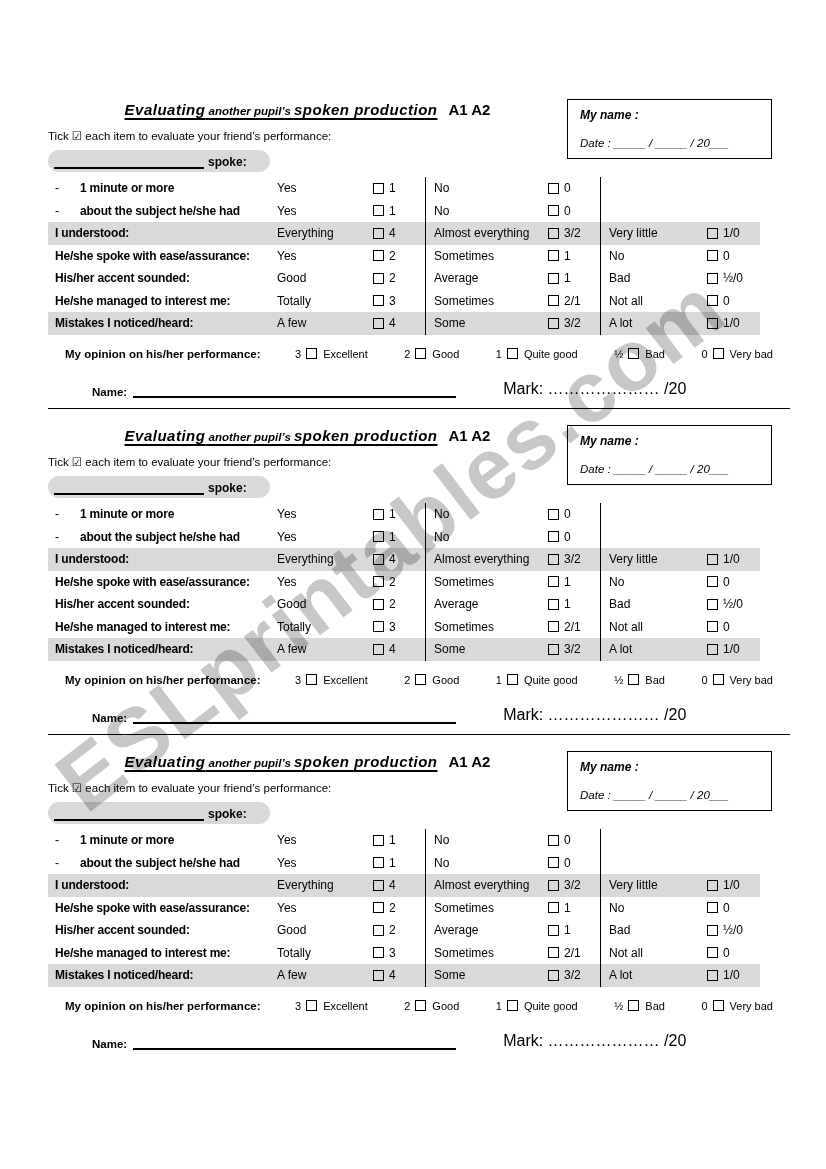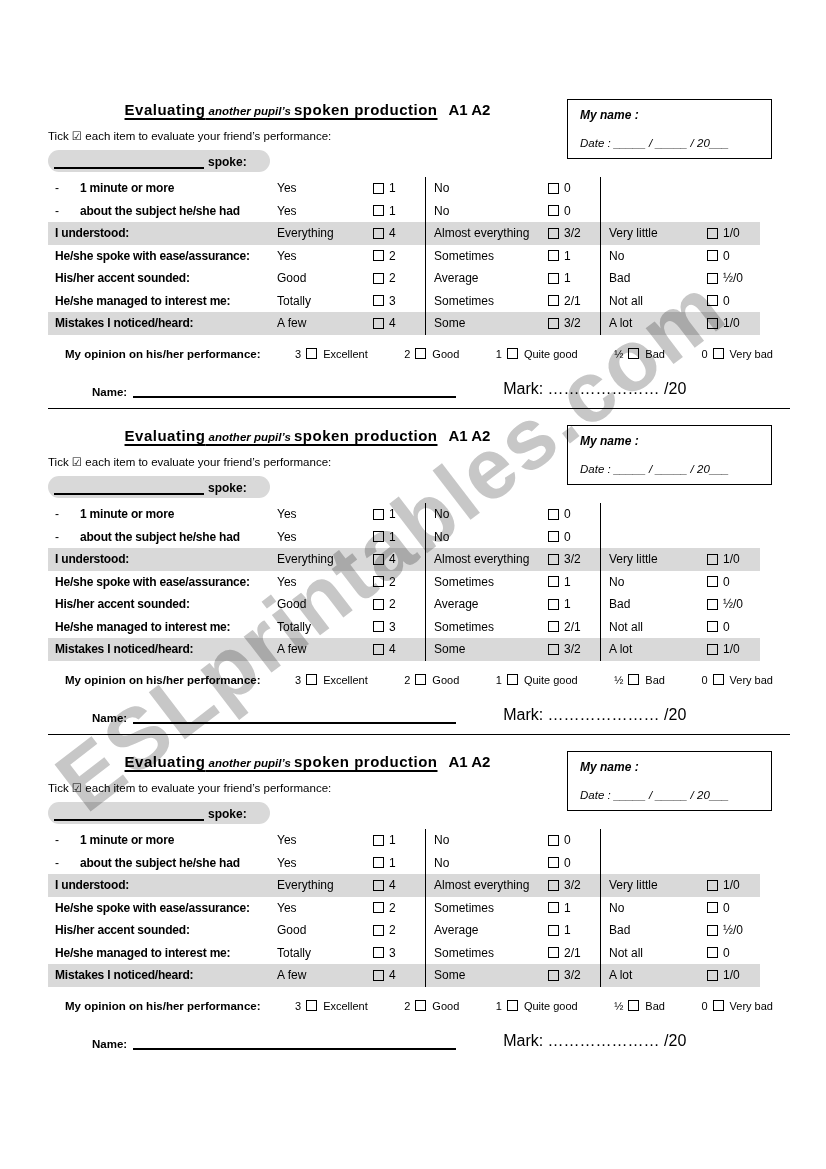--- a/index.html
+++ b/index.html
@@ -11,21 +11,21 @@
   
   #watermark { position:absolute; left:68px; top:742px; z-index:10;
     transform:rotate(-37.5deg); transform-origin:0 50%;
     font-size:86px; font-weight:bold; letter-spacing:2px; white-space:nowrap;
     color:#c7c7c7; mix-blend-mode:multiply; pointer-events:none; }
 
   .section { position:relative; width:742px; height:326px; padding-top:6px; }
 
   .title-row { width:519px; text-align:center; }
   .t-underline { text-decoration:underline; text-decoration-thickness:1.5px; text-underline-offset:3px; }
-  .t-big   { font-size:15px; font-weight:bold; letter-spacing:.5px; }
+  .t-big   { font-size:15px; font-weight:bold; font-style:italic; letter-spacing:.5px; }
   .t-small { font-size:11.5px; font-weight:bold; font-style:italic; }
   .t-level { font-size:15px; font-weight:bold; margin-left:11px; }
 
   .instruction { margin-top:10px; font-size:11.5px; }
 
   .myname-box { position:absolute; left:519px; top:4px; width:205px; height:60px;
     border:1.5px solid #000; padding:8px 10px 9px 12px;
     display:flex; flex-direction:column; justify-content:space-between; background:#fff; }
   .myname-label { font-size:12px; font-weight:bold; font-style:italic; }
   .date-line { font-size:11.5px; font-style:italic; }

